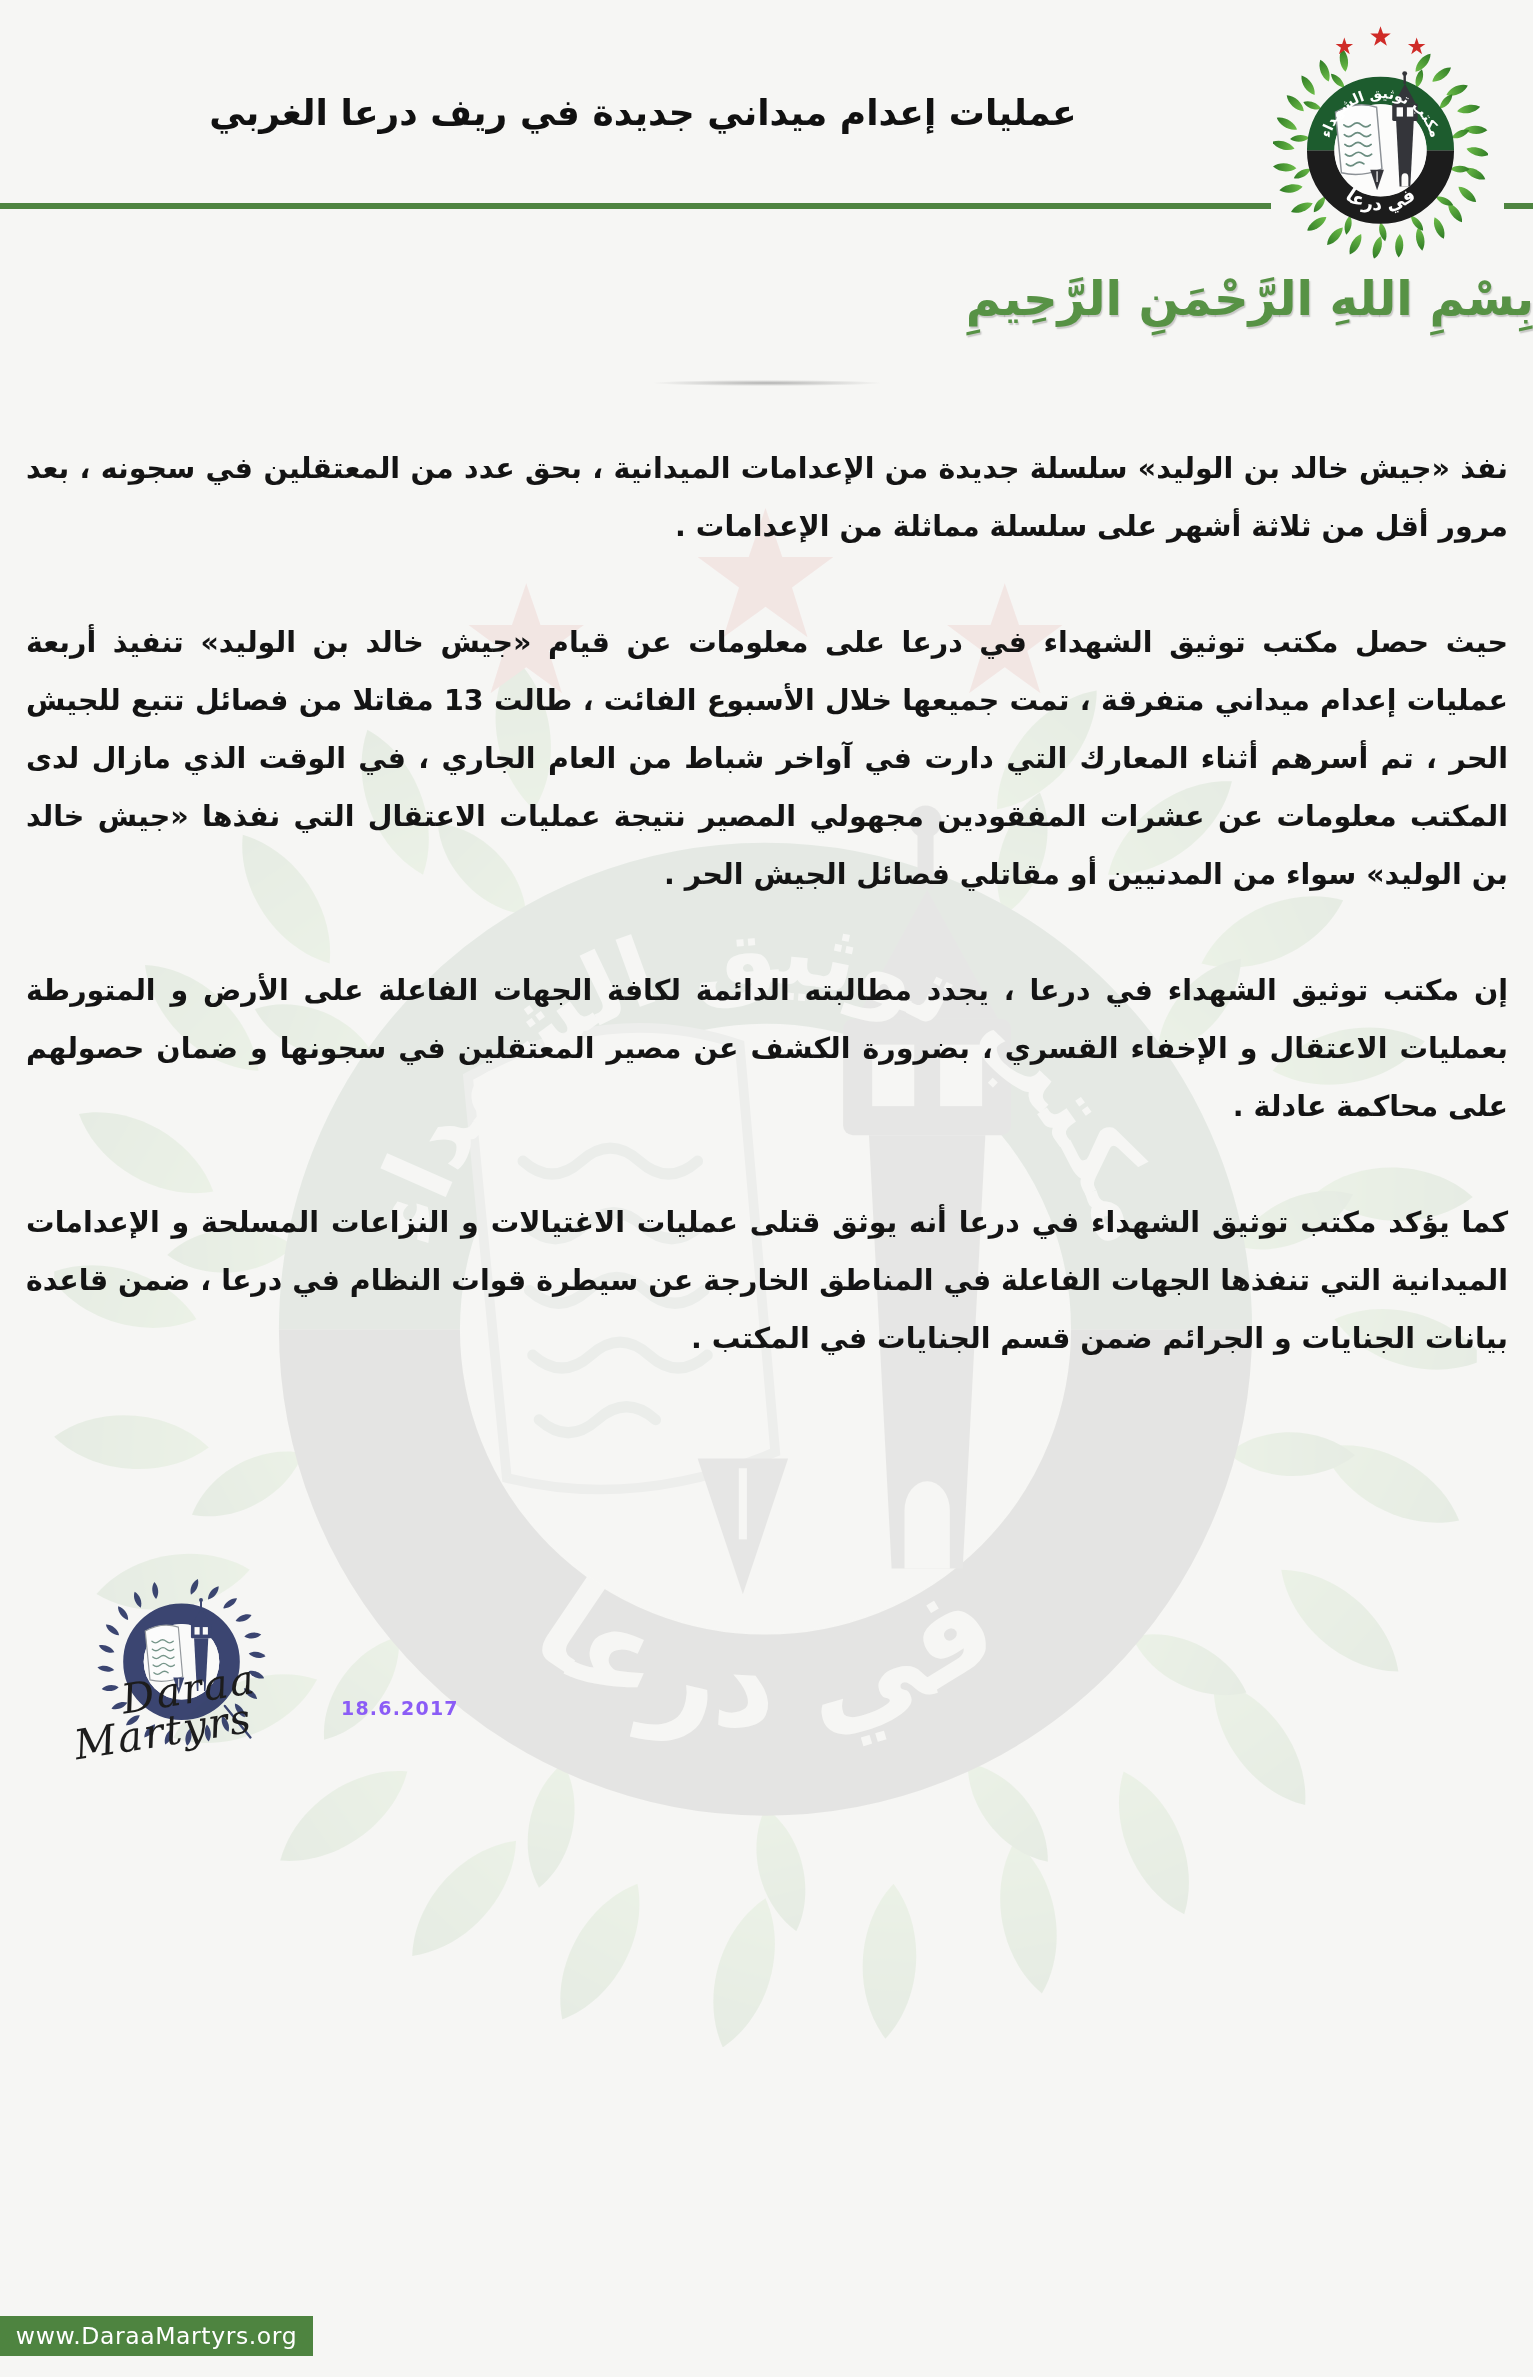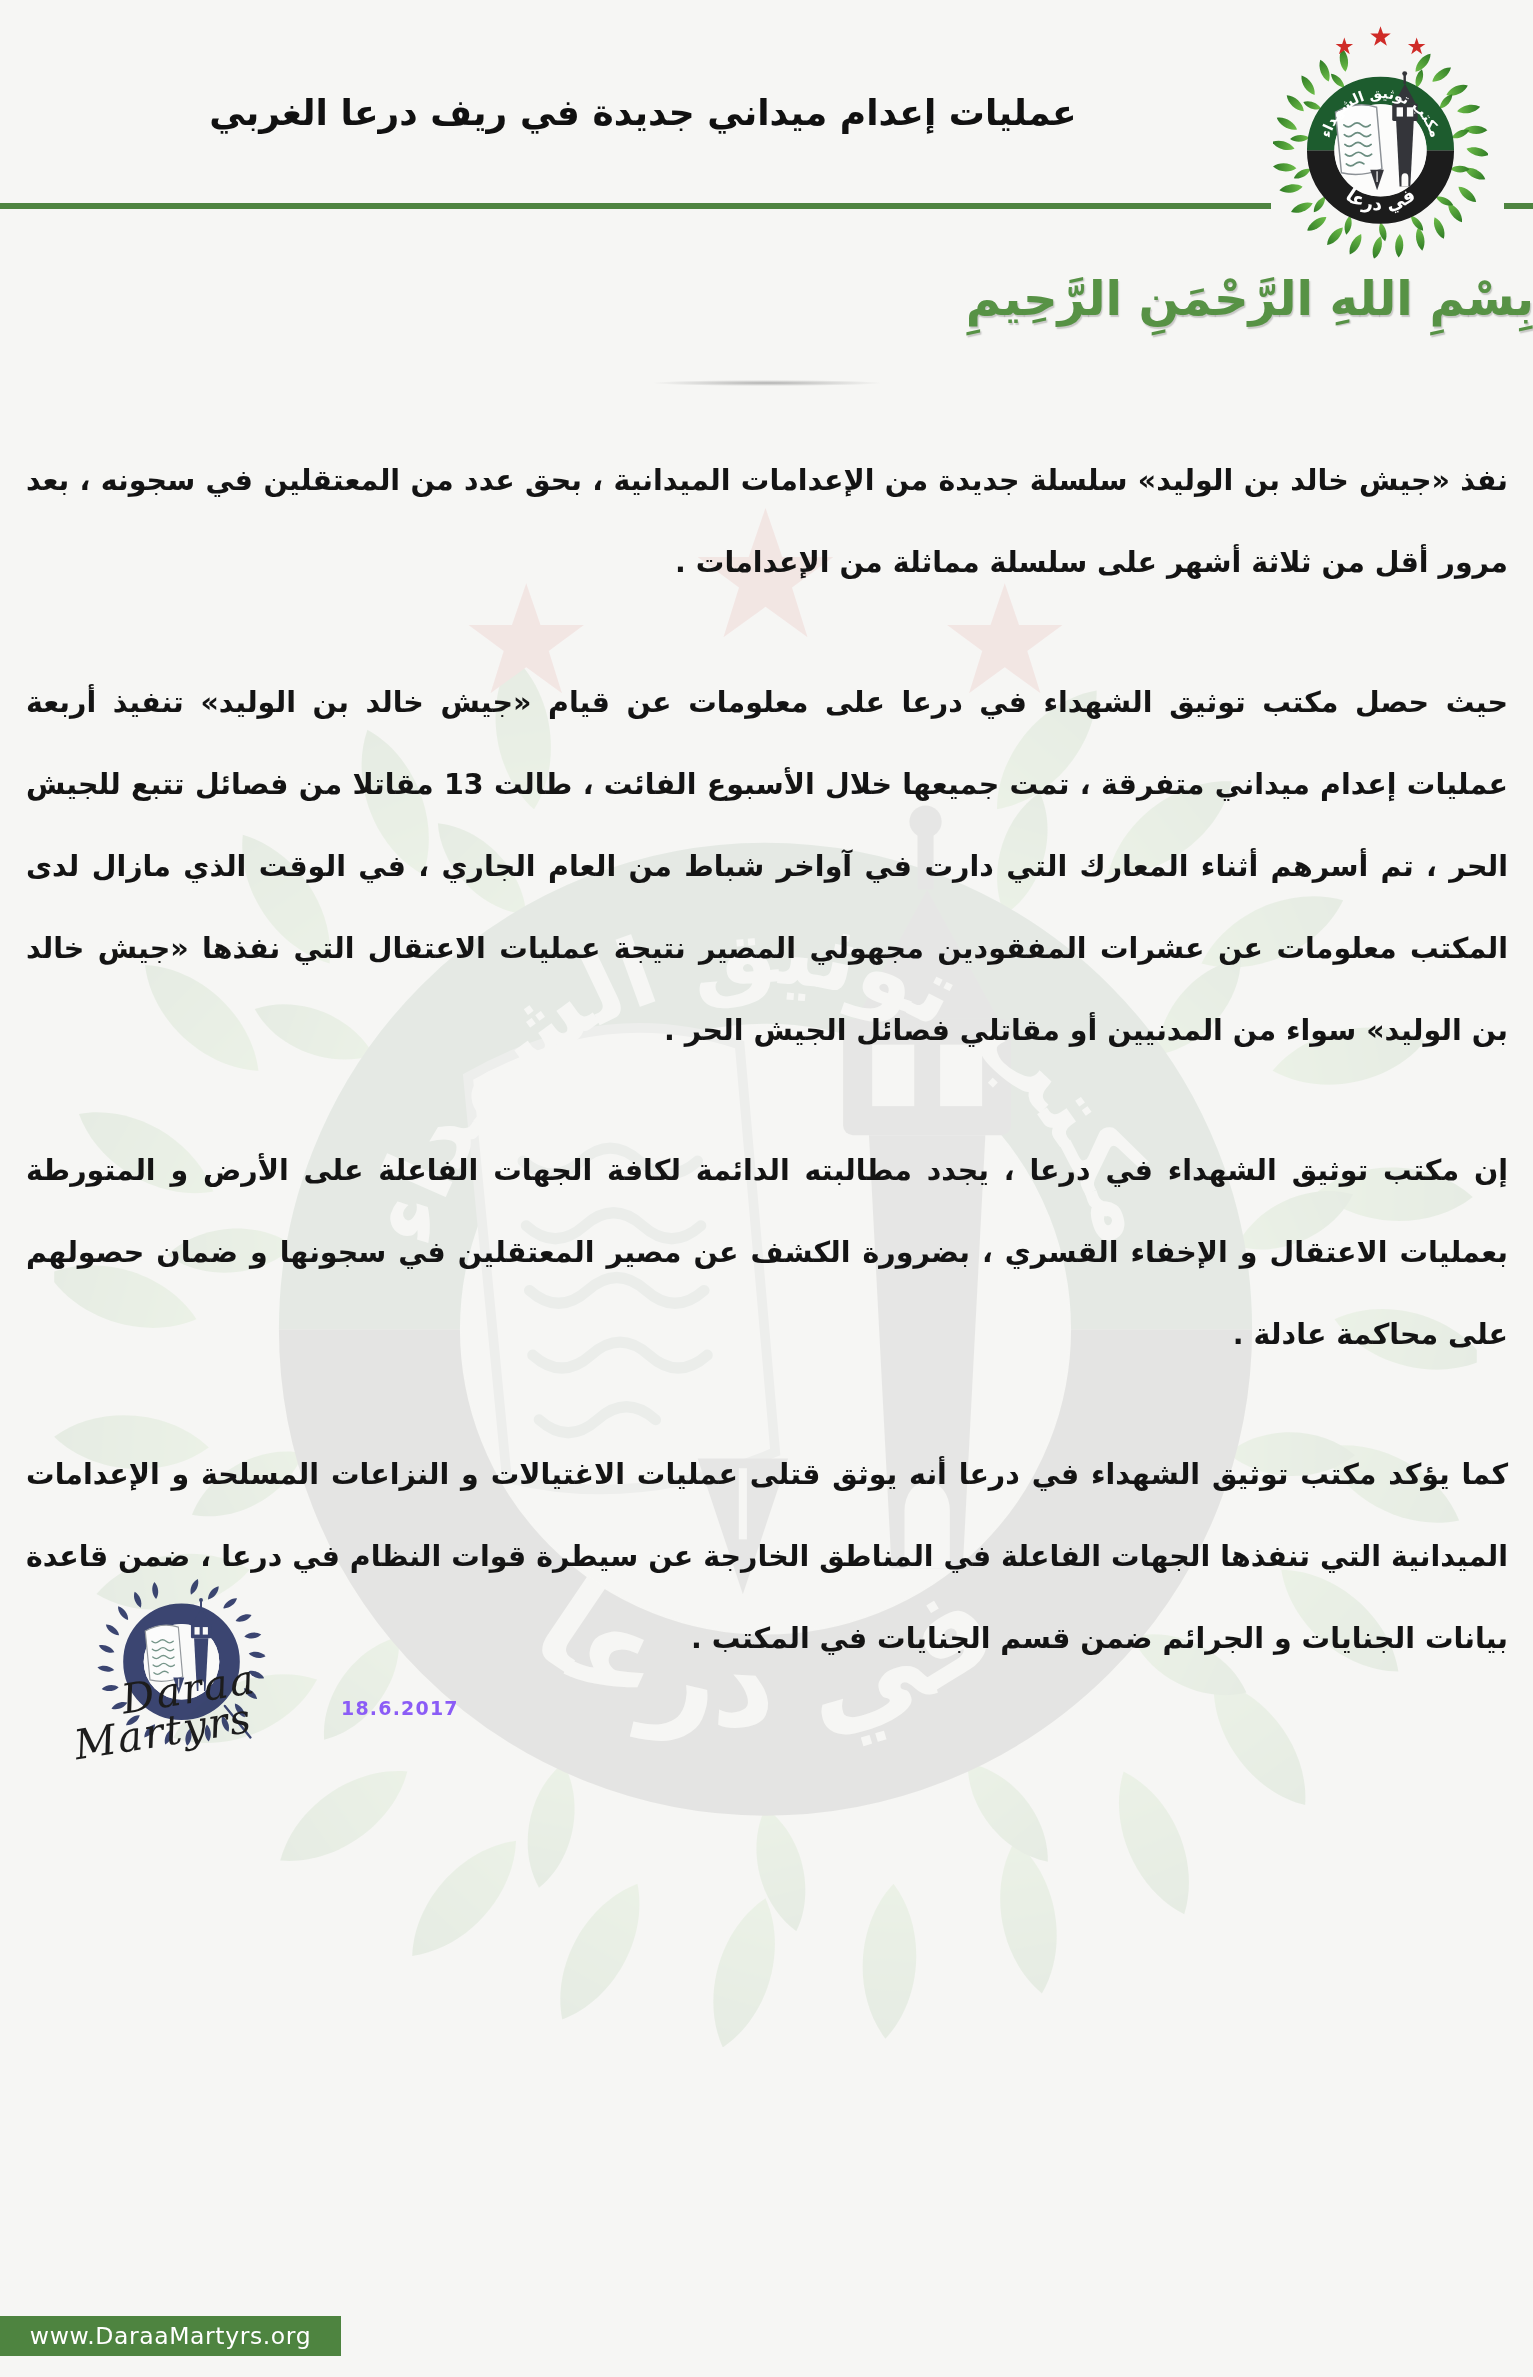--- a/index.html
+++ b/index.html
@@ -35,21 +35,21 @@
   
   .watermark{
     position:absolute;left:54px;top:495px;width:1423px;height:1552px;
     opacity:.075;pointer-events:none;z-index:0;
   }
   
   .body-text{
     position:absolute;top:440px;left:26px;right:26px;z-index:1;
     direction:rtl;text-align:justify;
     font-size:28.5px;font-weight:bold;color:#141414;
-    line-height:82px;
+    line-height:58px;
   }
   .body-text p{margin:0 0 58px 0;}
   
   .sig-stamp{position:absolute;left:88px;top:1568px;width:187px;height:197px;opacity:.92;z-index:1;}
   .sig-org{
     position:absolute;left:216px;top:1634px;width:428px;z-index:1;
     direction:rtl;text-align:center;white-space:nowrap;
     font-size:32px;font-weight:bold;color:#58a046;
     text-shadow:0.6px 1.2px 0.6px rgba(0,0,0,.18);
   }
@@ -60,21 +60,21 @@
     font-size:41px;line-height:38px;letter-spacing:1.9px;
     transform:rotate(-9deg);
   }
   .sig-script .l2{margin-left:-54px;display:block;}
   .sig-date{
     position:absolute;left:341px;top:1697px;z-index:1;
     font-size:19px;font-weight:bold;color:#8b5cf6;letter-spacing:1.2px;
   }
   
   .footer-bar{
-    position:absolute;left:0;top:2316px;width:341px;height:40px;z-index:1;
+    position:absolute;left:0;top:2316px;width:313px;height:40px;z-index:1;
     background:#4e8440;color:#ffffff;
     display:flex;align-items:center;justify-content:center;
     font-size:23.5px;letter-spacing:0.6px;
   }
   svg text{font-family:"DejaVu Sans","Liberation Sans",sans-serif;}
 </style>
 </head>
 <body>
 
 <svg width="0" height="0" style="position:absolute" aria-hidden="true">

